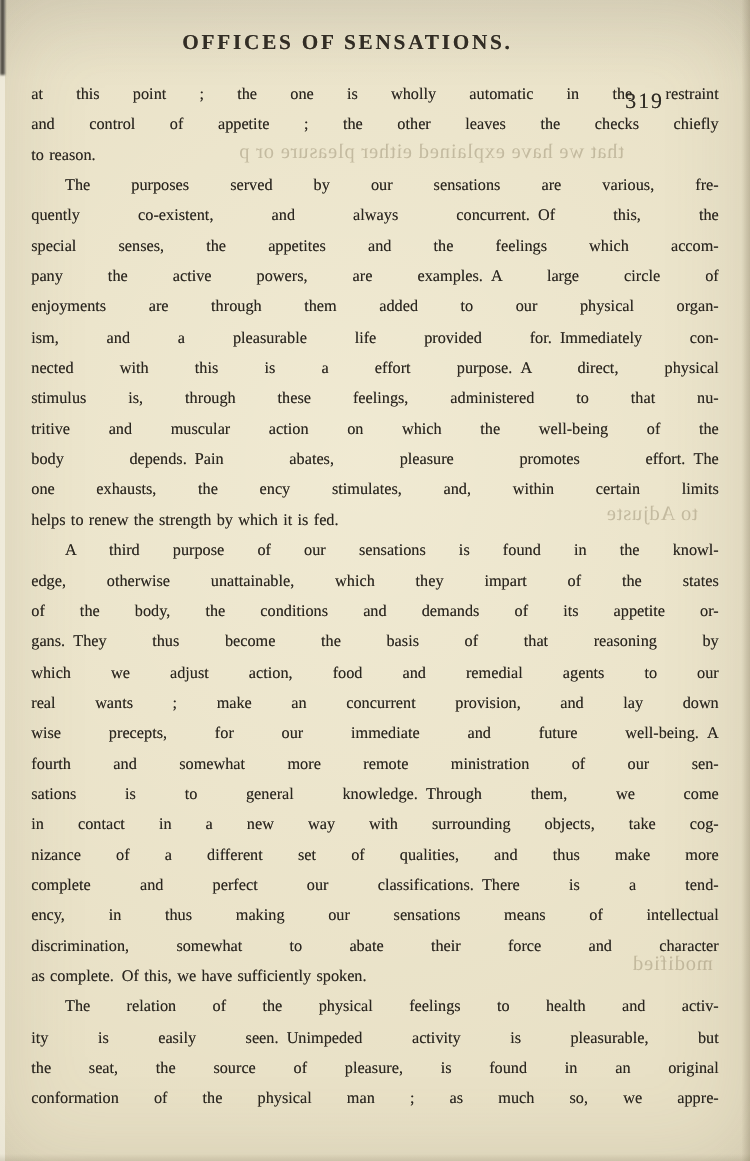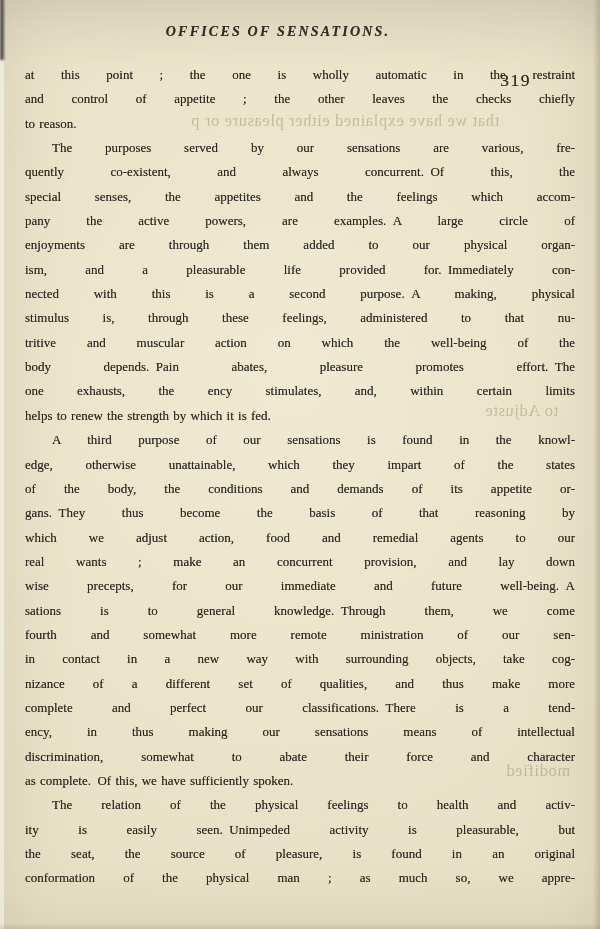--- a/index.html
+++ b/index.html
@@ -13,21 +13,21 @@
     background-image:
       radial-gradient(ellipse 130% 100% at 48% 40%, rgba(255,252,236,0.35), rgba(0,0,0,0) 62%),
       radial-gradient(ellipse 120% 120% at 50% 50%, rgba(0,0,0,0) 55%, rgba(110,100,72,0.20) 100%),
       linear-gradient(180deg, rgba(138,134,126,0.12), rgba(0,0,0,0) 7%);
     box-shadow: inset 0 0 70px rgba(118,108,82,0.18);
     color: #2b2720;
   }
   .header { position: absolute; top: 22px; left: 25px; right: 25px; height: 24px; }
   .running-title {
     position: absolute; left: 50%; transform: translateX(-50%); margin-left: -22px;
-    top: 2px; font-style: italic; font-weight: bold; font-size: 14px;
+    top: 2px; font-weight: bold; font-size: 17px;
     letter-spacing: 2.2px; color: #322d25; white-space: nowrap;
     text-shadow: 0 0 0.4px rgba(50,45,37,0.55);
   }
   .folio {
     position: absolute; right: 44px; top: 0; font-size: 17.5px;
     letter-spacing: 1.5px; color: #2e2a23;
     text-shadow: 0 0 0.4px rgba(46,42,35,0.55);
     margin-top: 48px;
   }
   .text-block { position: absolute; top: 63px; left: 25px; width: 550px; }
@@ -84,37 +84,37 @@
         <div class="line">and control of appetite ; the other leaves the checks chiefly</div>
         <div class="line last">to reason.</div>
       </div>
       <div class="paragraph">
         <div class="line indent">The purposes served by our sensations are various, fre-</div>
         <div class="line">quently co-existent, and always concurrent. Of this, the</div>
         <div class="line">special senses, the appetites and the feelings which accom-</div>
         <div class="line">pany the active powers, are examples. A large circle of</div>
         <div class="line">enjoyments are through them added to our physical organ-</div>
         <div class="line">ism, and a pleasurable life provided for. Immediately con-</div>
-        <div class="line">nected with this is a second purpose. A making, physical</div>
+        <div class="line">nected with this is a effort purpose. A direct, physical</div>
         <div class="line">stimulus is, through these feelings, administered to that nu-</div>
         <div class="line">tritive and muscular action on which the well-being of the</div>
         <div class="line">body depends. Pain abates, pleasure promotes effort. The</div>
         <div class="line">one exhausts, the ency stimulates, and, within certain limits</div>
         <div class="line last">helps to renew the strength by which it is fed.</div>
       </div>
       <div class="paragraph">
         <div class="line indent">A third purpose of our sensations is found in the knowl-</div>
         <div class="line">edge, otherwise unattainable, which they impart of the states</div>
         <div class="line">of the body, the conditions and demands of its appetite or-</div>
         <div class="line">gans. They thus become the basis of that reasoning by</div>
         <div class="line">which we adjust action, food and remedial agents to our</div>
         <div class="line">real wants ; make an concurrent provision, and lay down</div>
         <div class="line">wise precepts, for our immediate and future well-being. A</div>
+        <div class="line">fourth and somewhat more remote ministration of our sen-</div>
         <div class="line">sations is to general knowledge. Through them, we come</div>
-        <div class="line">fourth and somewhat more remote ministration of our sen-</div>
         <div class="line">in contact in a new way with surrounding objects, take cog-</div>
         <div class="line">nizance of a different set of qualities, and thus make more</div>
         <div class="line">complete and perfect our classifications. There is a tend-</div>
         <div class="line">ency, in thus making our sensations means of intellectual</div>
         <div class="line">discrimination, somewhat to abate their force and character</div>
         <div class="line last">as complete. Of this, we have sufficiently spoken.</div>
       </div>
       <div class="paragraph">
         <div class="line indent">The relation of the physical feelings to health and activ-</div>
         <div class="line">ity is easily seen. Unimpeded activity is pleasurable, but</div>

